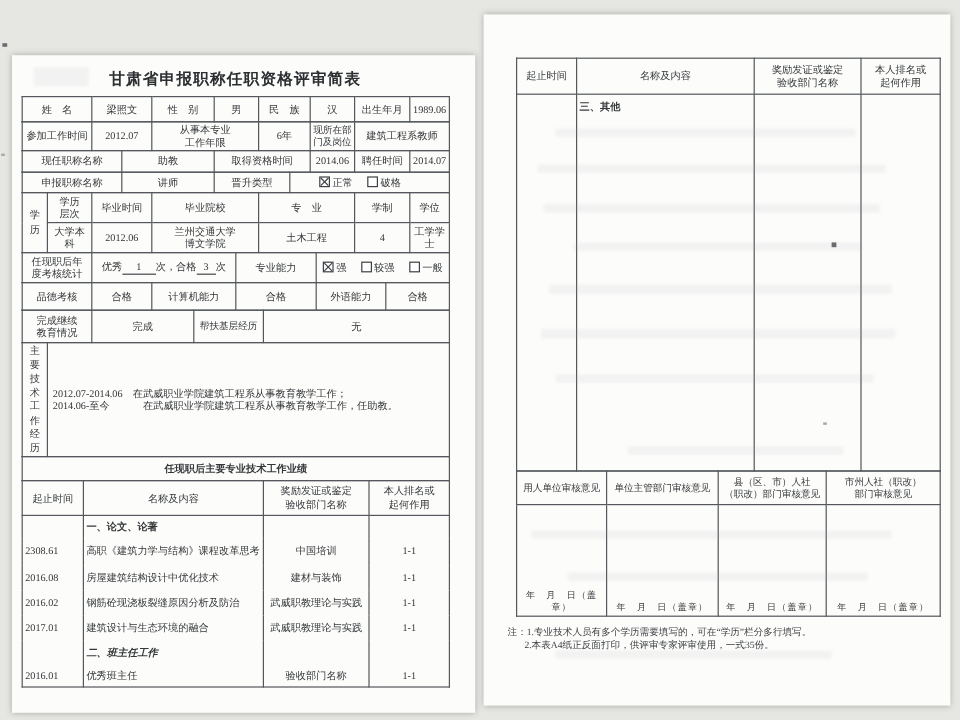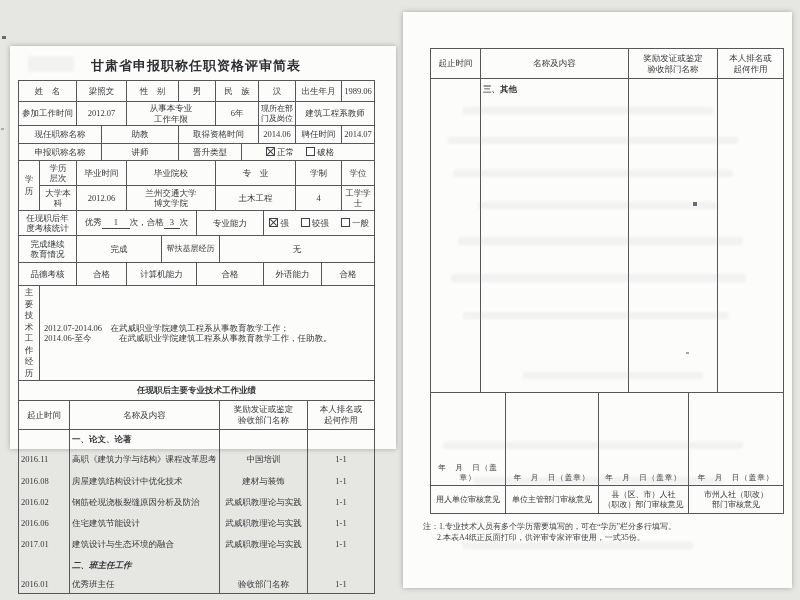--- a/index.html
+++ b/index.html
@@ -3,21 +3,21 @@
 <meta charset="utf-8">
 <style>
   html,body{margin:0;padding:0;}
   body{
     width:800px;height:600px;position:relative;overflow:hidden;
     background:#e6e6e3;
     font-family:"Liberation Serif","DejaVu Serif",serif;
     color:#34373a;
   }
   .page{position:absolute;background:#fcfcfa;box-shadow:0 0 5px rgba(90,90,90,.45);}
-  #page1{left:10px;top:46px;width:386px;height:403px;}
+  #page1{left:10px;top:46px;width:386px;height:548px;}
   #page2{left:403px;top:12px;width:389px;height:576px;}
 
   .doc-title{
     margin:11px 0 0 8px;width:356px;text-align:center;
     font-family:"Liberation Sans","DejaVu Sans",sans-serif;
     font-weight:bold;font-size:13px;letter-spacing:1px;color:#2c2f32;
   }
 
   table{border-collapse:collapse;table-layout:fixed;margin-left:8px;width:356px;}
   #page2 table{margin-left:27px;width:353px;}
@@ -211,52 +211,52 @@
         <span class="opt"><span class="cb"></span><span>较强</span></span>
         <span class="opt" style="margin-right:0;"><span class="cb"></span><span>一般</span></span>
       </td>
     </tr>
   </tbody>
     </table>
 
   <table class="stk">
     <colgroup>
         <col style="width:58px">
-        <col style="width:85px">
-        <col style="width:58px">
-        <col style="width:155px">
-      </colgroup>
-    <tbody>
-        <tr style="height:27px;">
-      <td class="wrap">完成继续
-教育情况</td>
-      <td>完成</td>
-      <td class="small">帮扶基层经历</td>
-      <td>无</td>
-    </tr>
-  </tbody>
-    </table>
-
-  <table class="stk">
-    <colgroup>
-        <col style="width:58px">
         <col style="width:50px">
         <col style="width:70px">
         <col style="width:67px">
         <col style="width:58px">
         <col style="width:53px">
       </colgroup>
     <tbody>
         <tr style="height:23px;">
       <td>品德考核</td>
       <td>合格</td>
       <td>计算机能力</td>
       <td>合格</td>
       <td>外语能力</td>
       <td>合格</td>
+    </tr>
+  </tbody>
+    </table>
+
+  <table class="stk">
+    <colgroup>
+        <col style="width:58px">
+        <col style="width:85px">
+        <col style="width:58px">
+        <col style="width:155px">
+      </colgroup>
+    <tbody>
+        <tr style="height:27px;">
+      <td class="wrap">完成继续
+教育情况</td>
+      <td>完成</td>
+      <td class="small">帮扶基层经历</td>
+      <td>无</td>
     </tr>
   </tbody>
     </table>
 
   <table class="stk">
     <colgroup>
         <col style="width:21px">
         <col style="width:335px">
       </colgroup>
     <tbody>
@@ -302,40 +302,34 @@
     </tr>
     </tbody>
       <tbody class="open">
       <tr style="height:19px;">
         <td class="lft"></td>
         <td class="lft heading-cell">一、论文、论著</td>
         <td></td>
         <td></td>
       </tr>
       <tr style="height:22px;">
-        <td class="lft">2016.11</td>
+        <td class="lft">2308.61</td>
         <td class="lft">高职《建筑力学与结构》课程改革思考</td>
         <td>中国培训</td>
         <td>1-1</td>
       </tr>
       <tr style="height:21px;">
         <td class="lft">2016.08</td>
         <td class="lft">房屋建筑结构设计中优化技术</td>
         <td>建材与装饰</td>
         <td>1-1</td>
       </tr>
       <tr style="height:21px;">
         <td class="lft">2016.02</td>
         <td class="lft">钢筋砼现浇板裂缝原因分析及防治</td>
-        <td>武威职教理论与实践</td>
-        <td>1-1</td>
-      </tr>
-      <tr style="height:21px;">
-        <td class="lft">2016.06</td>
-        <td class="lft">住宅建筑节能设计</td>
         <td>武威职教理论与实践</td>
         <td>1-1</td>
       </tr>
       <tr style="height:21px;">
         <td class="lft">2017.01</td>
         <td class="lft">建筑设计与生态环境的融合</td>
         <td>武威职教理论与实践</td>
         <td>1-1</td>
       </tr>
       <tr style="height:21px;font-style:italic;">
@@ -382,41 +376,41 @@
     </table>
 
   <table class="stk">
     <colgroup>
         <col style="width:75px">
         <col style="width:93px">
         <col style="width:90px">
         <col style="width:95px">
       </colgroup>
     <tbody>
-        <tr style="height:93px;">
+        <tr style="height:28px;">
+      <td class="small">用人单位审核意见</td>
+      <td class="small">单位主管部门审核意见</td>
+      <td class="wrap small">县（区、市）人社
+（职改）部门审核意见</td>
+      <td class="wrap small">市州人社（职改）
+部门审核意见</td>
+    </tr>
+    <tr style="height:93px;">
       <td style="vertical-align:bottom;">
             <div class="stamp">年　月　日（盖章）</div>
           </td>
       <td style="vertical-align:bottom;">
             <div class="stamp">年　月　日（盖章）</div>
           </td>
       <td style="vertical-align:bottom;">
             <div class="stamp">年　月　日（盖章）</div>
           </td>
       <td style="vertical-align:bottom;">
             <div class="stamp">年　月　日（盖章）</div>
           </td>
-    </tr>
-    <tr style="height:28px;">
-      <td class="small">用人单位审核意见</td>
-      <td class="small">单位主管部门审核意见</td>
-      <td class="wrap small">县（区、市）人社
-（职改）部门审核意见</td>
-      <td class="wrap small">市州人社（职改）
-部门审核意见</td>
     </tr>
   </tbody>
     </table>
 
   <div class="notes">
     <div>注：1.专业技术人员有多个学历需要填写的，可在“学历”栏分多行填写。</div>
     <div class="n2">2.本表A4纸正反面打印，供评审专家评审使用，一式35份。</div>
   </div>
 
   <div class="ghost" style="left:60px;top:95px;width:250px;height:7px;"></div>

